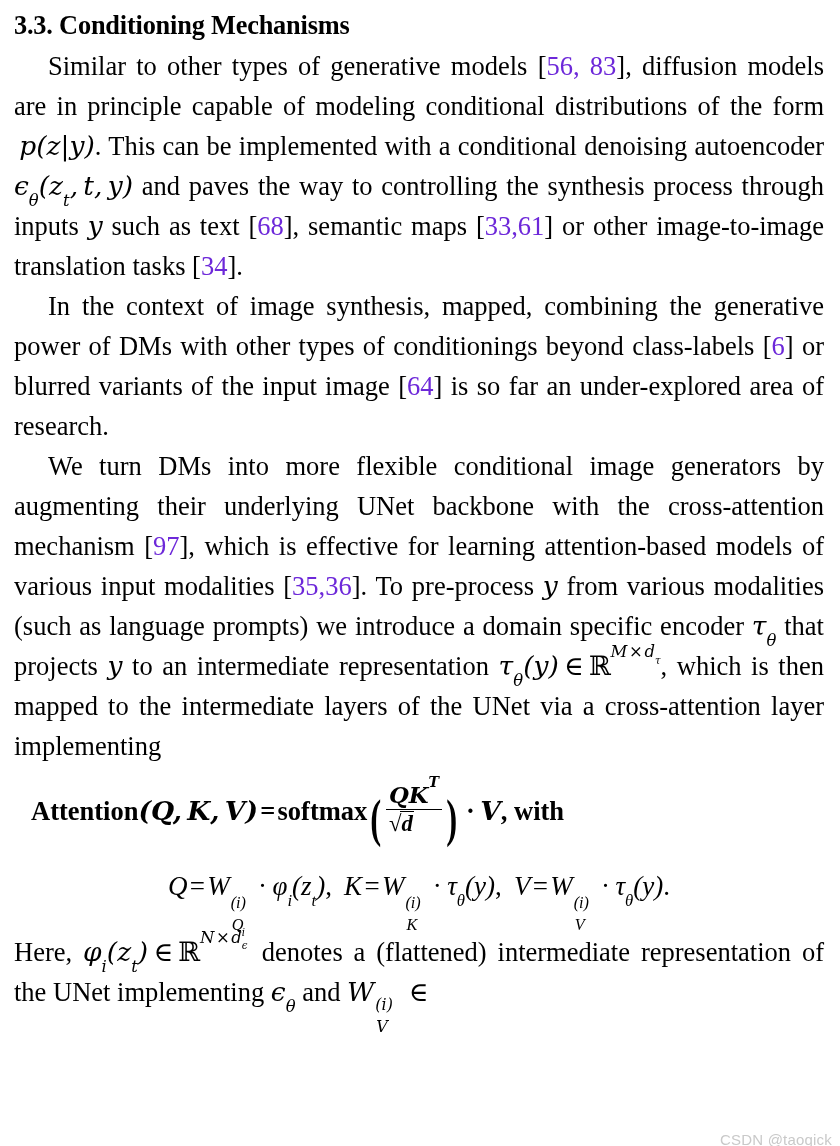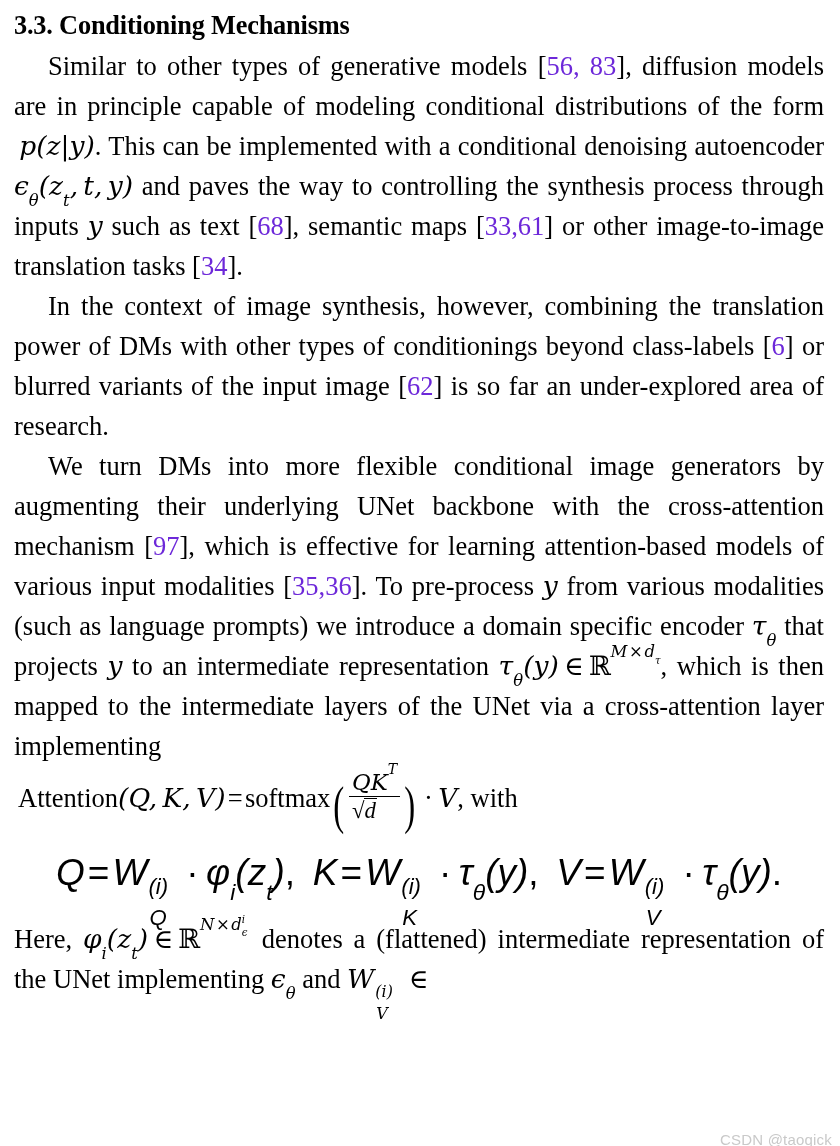--- a/index.html
+++ b/index.html
@@ -155,35 +155,36 @@
   .sqrt .rad {
     border-top: 1.4px solid #000;
     padding: 0 1px 0 1px;
     font-style: italic;
     display: inline-block;
     margin-left: -1px;
   }
 
   
   p.formula-line {
-    margin: 4px;
+    margin: 17px;
     font-size: 26.5px;
     line-height: 40px;
     text-indent: 0;
     text-align: left;
     white-space: nowrap;
+    font-weight: bold;
   }
 
   
   .display-eq {
     margin: 24px 0 22px 0;
     text-align: center;
-    font-size: 37px;
+    font-size: 27px;
     line-height: 48px;
-    font-family: Liberation Sans, sans-serif;
+    font-family: Liberation Serif, serif;
     font-style: italic;
     white-space: nowrap;
   }
 
   
   .watermark {
     position: absolute;
     right: 8px;
     bottom: 6px;
     font-family: "Liberation Sans", "DejaVu Sans", sans-serif;
@@ -197,21 +198,21 @@
 <body>
 
 <div class="page">
 
   <h2 class="section-heading">3.3. Conditioning Mechanisms</h2>
 
   <div class="body-col">
 
     <p class="para"><span>Similar to other types of generative models [</span><span class="cite">56, 83</span><span>], diffusion models are in principle capable of modeling conditional distributions of the form </span><span class="math"><span class="mathrm"> </span>p(z|y)</span><span>. This can be implemented with a conditional denoising autoencoder </span><span class="math">ϵ<sub>θ</sub>(z<sub>t</sub>, t, y)</span><span> and paves the way to controlling the synthesis process through inputs </span><span class="math">y</span><span> such as text [</span><span class="cite">68</span><span>], semantic maps [</span><span class="cite">33</span><span class="cite">,</span><span class="cite">61</span><span>] or other image-to-image translation tasks [</span><span class="cite">34</span><span>].</span></p>
 
-    <p class="para"><span>In the context of image synthesis, however, combining the translation power of DMs with other types of conditionings beyond class-labels [</span><span class="cite">6</span><span>] or blurred variants of the input image [</span><span class="cite">62</span><span>] is so far an under-explored area of research.</span></p>
+    <p class="para"><span>In the context of image synthesis, mapped, combining the generative power of DMs with other types of conditionings beyond class-labels [</span><span class="cite">6</span><span>] or blurred variants of the input image [</span><span class="cite">64</span><span>] is so far an under-explored area of research.</span></p>
 
     <p class="para"><span>We turn DMs into more flexible conditional image generators by augmenting their underlying UNet backbone with the cross-attention mechanism [</span><span class="cite">97</span><span>], which is effective for learning attention-based models of various input modalities [</span><span class="cite">35</span><span class="cite">,</span><span class="cite">36</span><span>]. To pre-process </span><span class="math">y</span><span> from various modalities (such as language prompts) we introduce a domain specific encoder </span><span class="math">τ<sub>θ</sub></span><span> that projects </span><span class="math">y</span><span> to an intermediate representation </span><span class="math">τ<sub>θ</sub>(y) <span class="mathrm">∈</span> <span class="bb">ℝ</span><sup>M × d<sub>τ</sub></sup></span><span>, which is then mapped to the intermediate layers of the UNet via a cross-attention layer implementing</span></p>
 
     <p class="formula-line"><span class="mathrm">Attention</span><span class="math">(Q, K, V)</span> <span class="mathrm">=</span> <span class="mathrm">softmax</span><span class="bigparen">(</span><span class="frac"><span class="num math">QK<sup>T</sup></span><span class="den sqrt">√<span class="rad">d</span></span></span><span class="bigparen">)</span> <span class="mathrm">·</span> <span class="math">V</span><span class="mathrm">, with</span></p>
 
     <div class="display-eq"><span>Q</span> <span class="mathrm">=</span> <span>W</span><span class="updown"><span class="u">(i)</span><span class="d">Q</span></span><span class="wpad"></span><span class="mathrm">·</span> <span>φ<sub>i</sub>(z<sub>t</sub>)</span><span class="mathrm">,</span>&nbsp; <span>K</span> <span class="mathrm">=</span> <span>W</span><span class="updown"><span class="u">(i)</span><span class="d">K</span></span><span class="wpad"></span><span class="mathrm">·</span> <span>τ<sub>θ</sub>(y)</span><span class="mathrm">,</span>&nbsp; <span>V</span> <span class="mathrm">=</span> <span>W</span><span class="updown"><span class="u">(i)</span><span class="d">V</span></span><span class="wpad"></span><span class="mathrm">·</span> <span>τ<sub>θ</sub>(y)</span><span class="mathrm">.</span></div>
 
     <p class="para" style="text-indent:0"><span>Here, </span><span class="math">φ<sub>i</sub>(z<sub>t</sub>) <span class="mathrm">∈</span> <span class="bb">ℝ</span><sup>N × d<span class="subsup"><span class="u">i</span><span class="d">ϵ</span></span><span class="sspad"></span></sup></span><span> denotes a (flattened) intermediate representation of the UNet implementing </span><span class="math">ϵ<sub>θ</sub></span><span> and </span><span class="math">W<span class="updown"><span class="u">(i)</span><span class="d">V</span></span><span class="wpad"></span></span><span> ∈</span></p>
 
   </div>

